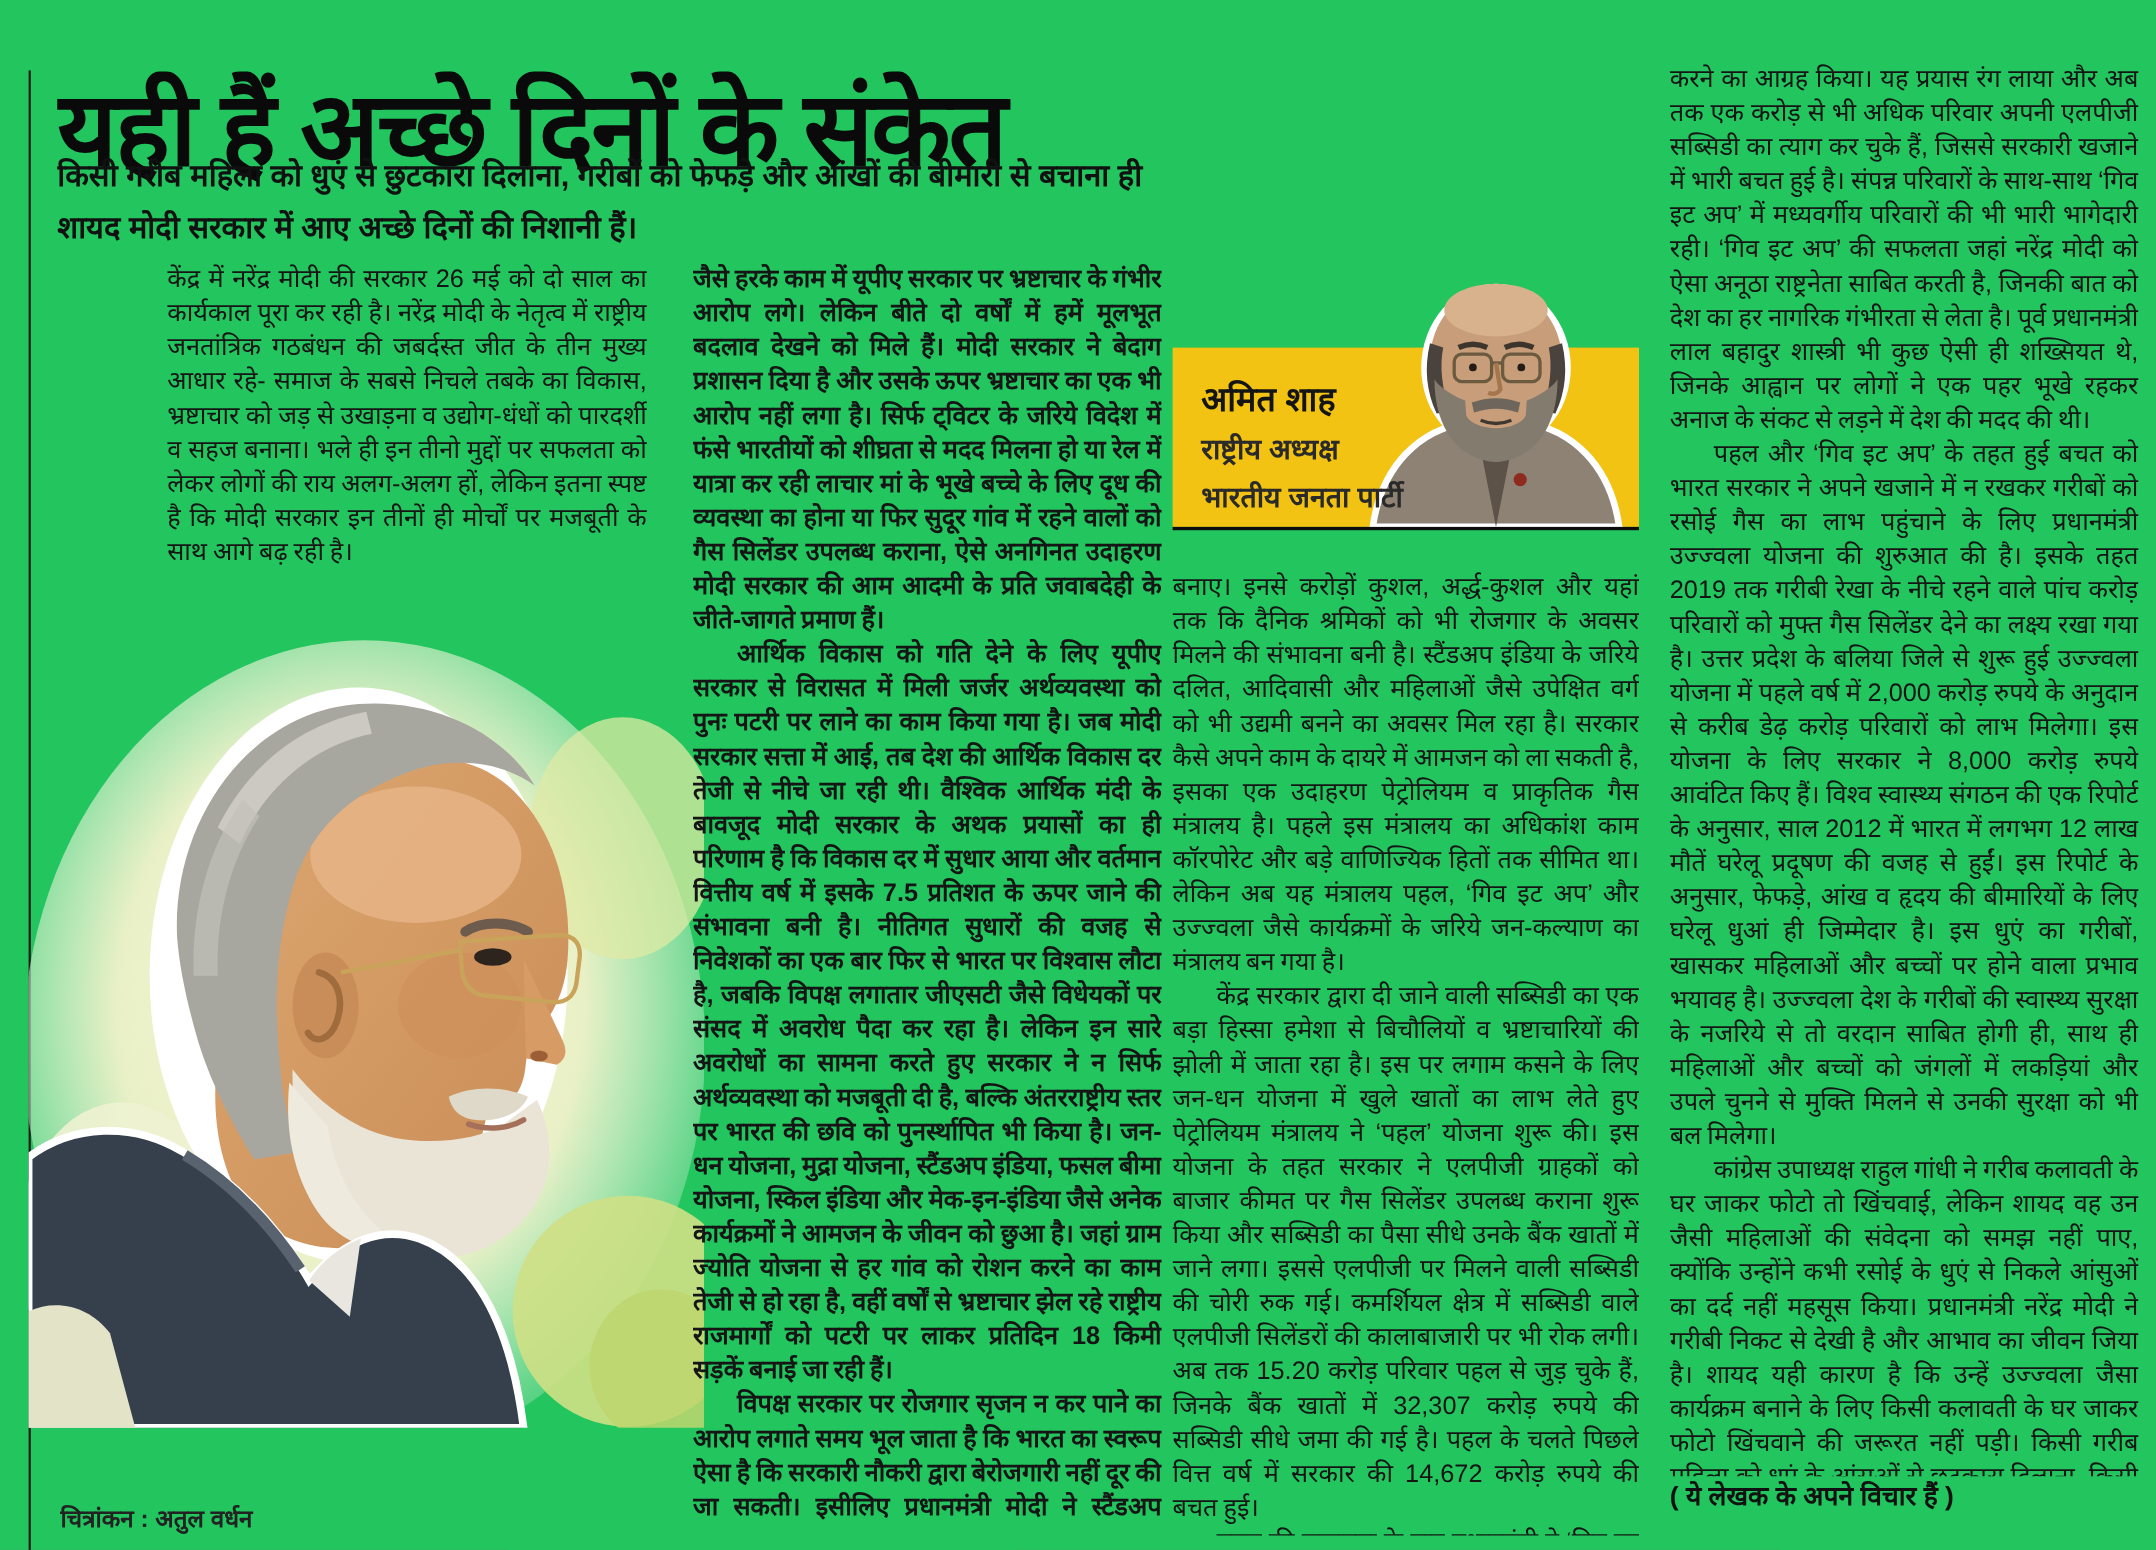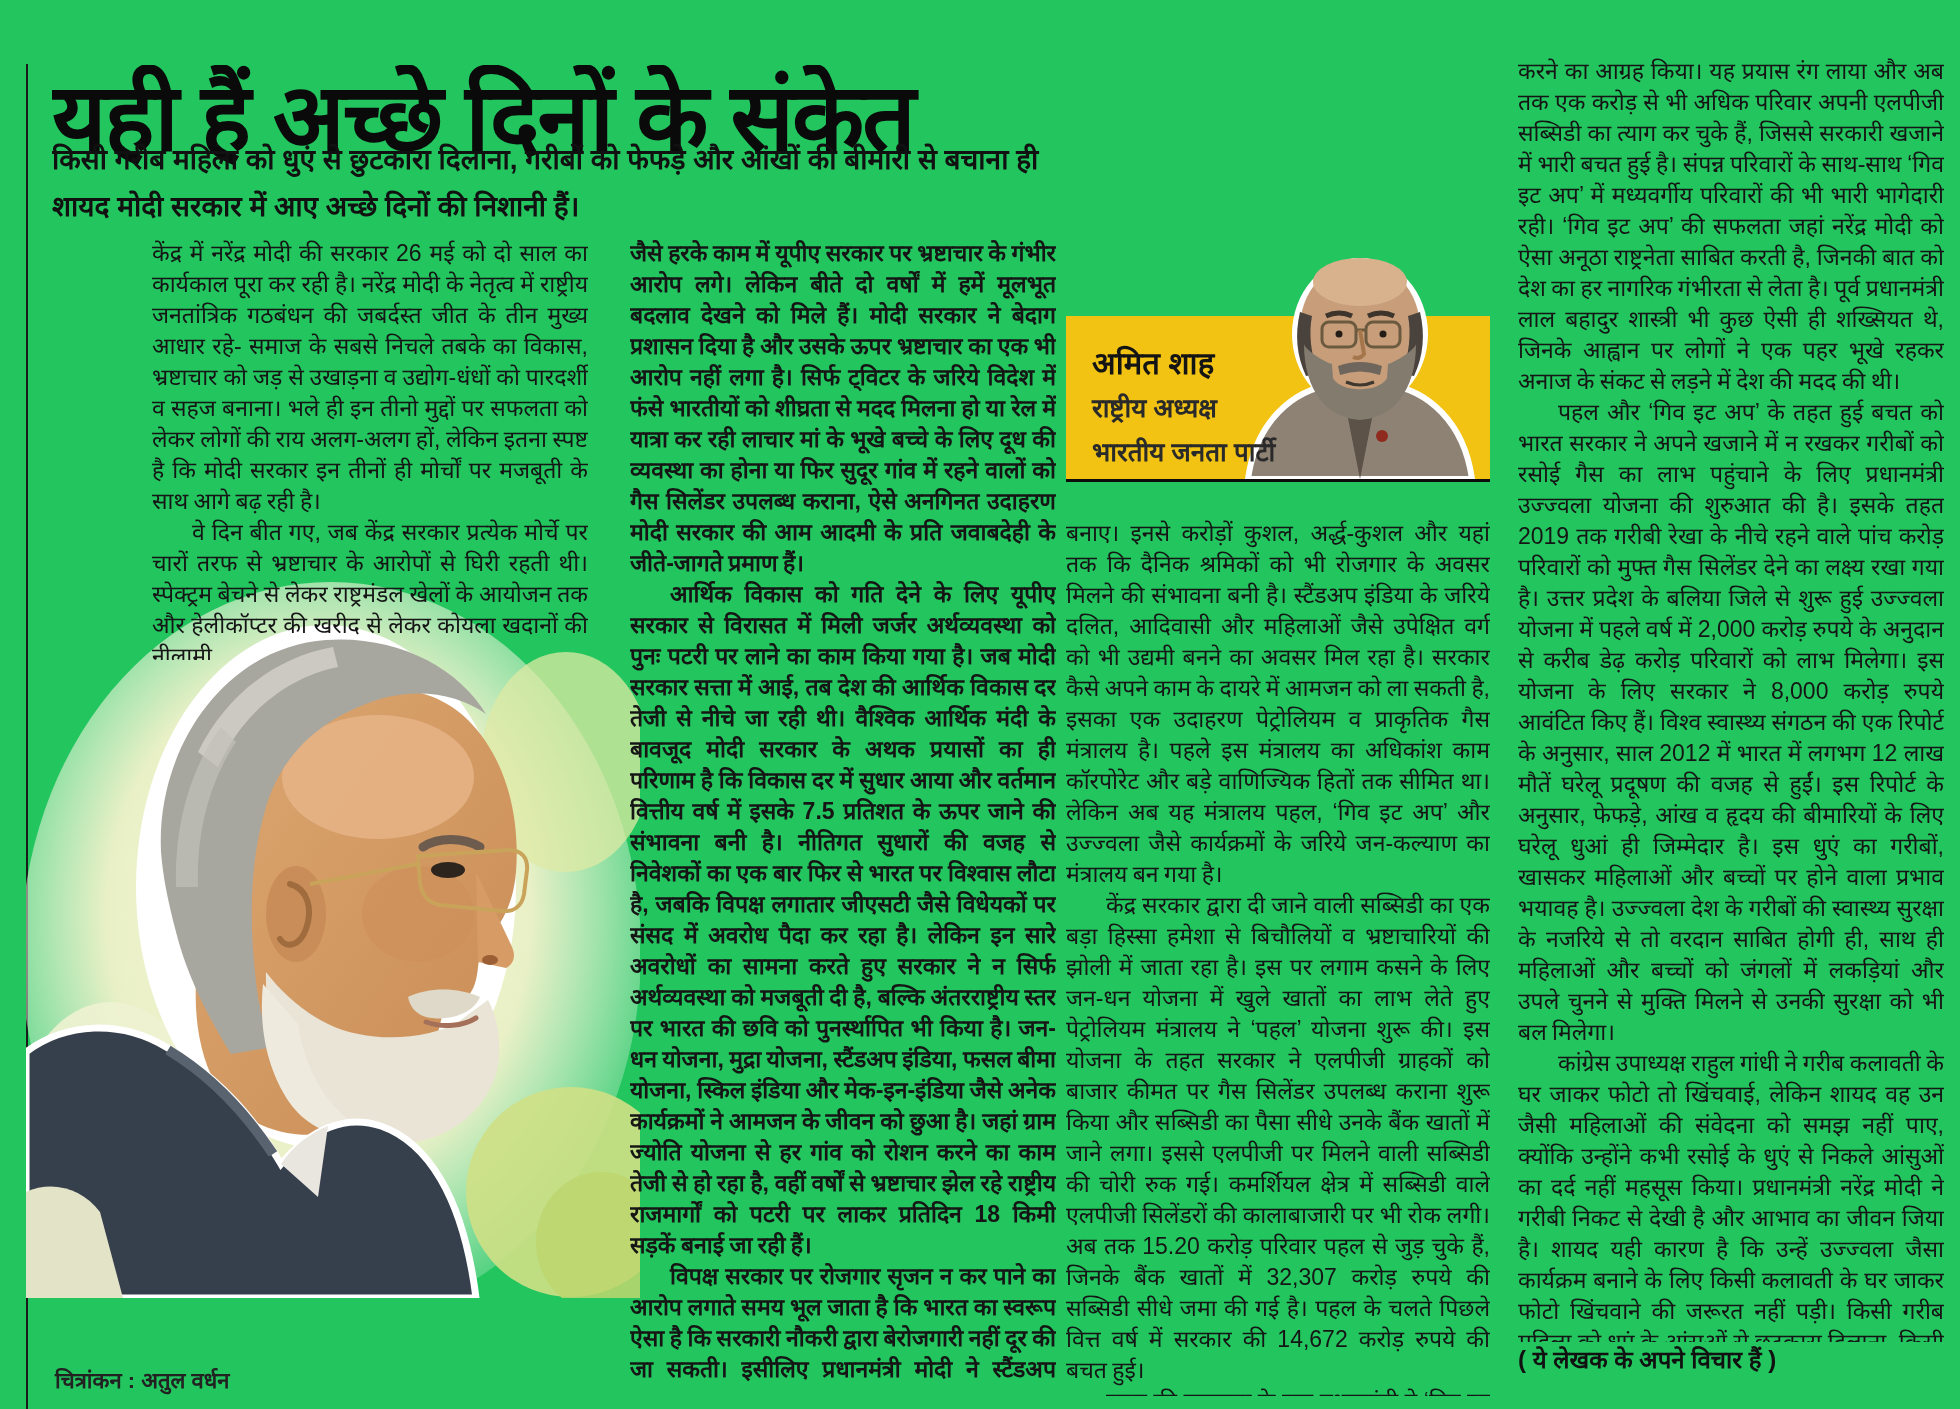--- a/index.html
+++ b/index.html
@@ -99,21 +99,20 @@
     <path d="M0,746 L0,500 C40,470 95,468 140,495 C185,520 225,560 255,612 C285,577 320,562 355,574
              C400,590 437,642 450,746 Z" fill="#363f4c" stroke="#ffffff" stroke-width="7"></path>
     <path d="M142,498 C182,522 217,557 247,602" stroke="#59636f" stroke-width="10" fill="none"></path>
     <path d="M255,612 C268,592 287,580 302,574 L292,645 Z" fill="#e8e6df"></path>
 
     <path d="M0,746 L0,640 C26,628 56,636 74,660 L97,746 Z" fill="#e3e3c8"></path>
   </svg>
 
   <div class="col col-1">
     <p class="cont">केंद्र में नरेंद्र मोदी की सरकार 26 मई को दो साल का कार्यकाल पूरा कर रही है। नरेंद्र मोदी के नेतृत्व में राष्ट्रीय जनतांत्रिक गठबंधन की जबर्दस्त जीत के तीन मुख्य आधार रहे- समाज के सबसे निचले तबके का विकास, भ्रष्टाचार को जड़ से उखाड़ना व उद्योग-धंधों को पारदर्शी व सहज बनाना। भले ही इन तीनो मुद्दों पर सफलता को लेकर लोगों की राय अलग-अलग हों, लेकिन इतना स्पष्ट है कि मोदी सरकार इन तीनों ही मोर्चों पर मजबूती के साथ आगे बढ़ रही है।</p>
-    <p>वे दिन बीत गए, जब केंद्र सरकार प्रत्येक मोर्चे पर चारों तरफ से भ्रष्टाचार के आरोपों से घिरी रहती थी। स्पेक्ट्रम बेचने से लेकर राष्ट्रमंडल खेलों के आयोजन तक और हेलीकॉप्टर की खरीद से लेकर कोयला खदानों की नीलामी</p>
   </div>
 
   <div class="col col-2">
     <p class="cont">जैसे हरके काम में यूपीए सरकार पर भ्रष्टाचार के गंभीर आरोप लगे। लेकिन बीते दो वर्षों में हमें मूलभूत बदलाव देखने को मिले हैं। मोदी सरकार ने बेदाग प्रशासन दिया है और उसके ऊपर भ्रष्टाचार का एक भी आरोप नहीं लगा है। सिर्फ ट्विटर के जरिये विदेश में फंसे भारतीयों को शीघ्रता से मदद मिलना हो या रेल में यात्रा कर रही लाचार मां के भूखे बच्चे के लिए दूध की व्यवस्था का होना या फिर सुदूर गांव में रहने वालों को गैस सिलेंडर उपलब्ध कराना, ऐसे अनगिनत उदाहरण मोदी सरकार की आम आदमी के प्रति जवाबदेही के जीते-जागते प्रमाण हैं।</p>
     <p>आर्थिक विकास को गति देने के लिए यूपीए सरकार से विरासत में मिली जर्जर अर्थव्यवस्था को पुनः पटरी पर लाने का काम किया गया है। जब मोदी सरकार सत्ता में आई, तब देश की आर्थिक विकास दर तेजी से नीचे जा रही थी। वैश्विक आर्थिक मंदी के बावजूद मोदी सरकार के अथक प्रयासों का ही परिणाम है कि विकास दर में सुधार आया और वर्तमान वित्तीय वर्ष में इसके 7.5 प्रतिशत के ऊपर जाने की संभावना बनी है। नीतिगत सुधारों की वजह से निवेशकों का एक बार फिर से भारत पर विश्वास लौटा है, जबकि विपक्ष लगातार जीएसटी जैसे विधेयकों पर संसद में अवरोध पैदा कर रहा है। लेकिन इन सारे अवरोधों का सामना करते हुए सरकार ने न सिर्फ अर्थव्यवस्था को मजबूती दी है, बल्कि अंतरराष्ट्रीय स्तर पर भारत की छवि को पुनर्स्थापित भी किया है। जन-धन योजना, मुद्रा योजना, स्टैंडअप इंडिया, फसल बीमा योजना, स्किल इंडिया और मेक-इन-इंडिया जैसे अनेक कार्यक्रमों ने आमजन के जीवन को छुआ है। जहां ग्राम ज्योति योजना से हर गांव को रोशन करने का काम तेजी से हो रहा है, वहीं वर्षों से भ्रष्टाचार झेल रहे राष्ट्रीय राजमार्गों को पटरी पर लाकर प्रतिदिन 18 किमी सड़कें बनाई जा रही हैं।</p>
     <p>विपक्ष सरकार पर रोजगार सृजन न कर पाने का आरोप लगाते समय भूल जाता है कि भारत का स्वरूप ऐसा है कि सरकारी नौकरी द्वारा बेरोजगारी नहीं दूर की जा सकती। इसीलिए प्रधानमंत्री मोदी ने स्टैंडअप इंडिया, मुद्रा योजना, स्किल इंडिया और मेक-इन-इंडिया जैसे कार्यक्रम</p>
   </div>
 
   <div class="shah-box">
     <div class="shah-yellow"></div>

